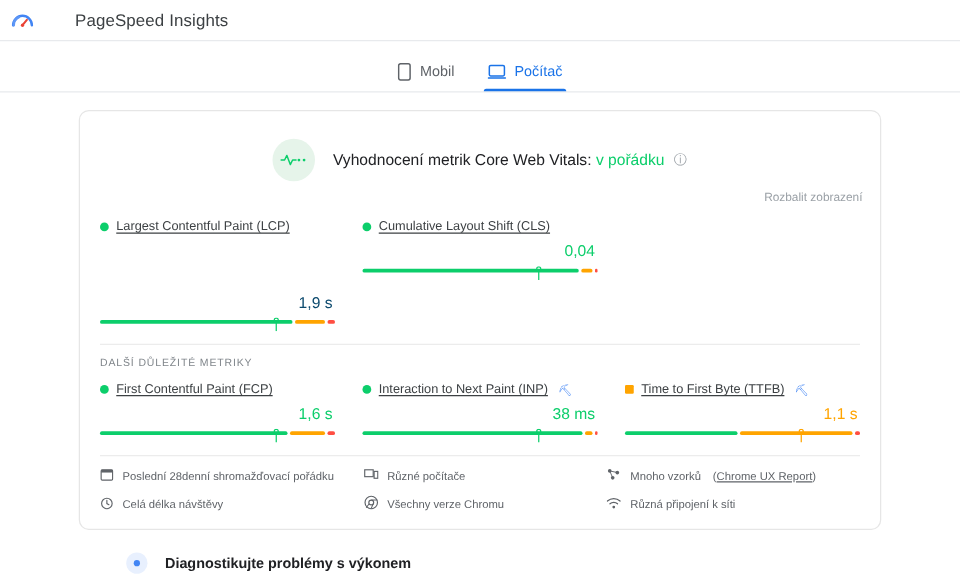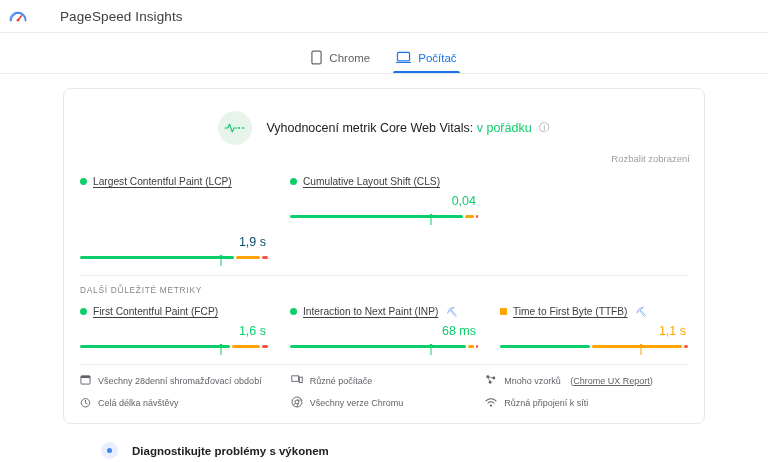--- a/index.html
+++ b/index.html
@@ -183,21 +183,21 @@
   <span class="brand-title">PageSpeed Insights</span>
 </div>
 
 <div class="tabs-wrap">
   <div class="tab">
     <span>
       <svg width="11" height="15" viewBox="0 0 12 16">
         <rect x="1" y="1" width="10" height="14" rx="1.6" fill="none" stroke="#5f6368" stroke-width="1.3"></rect>
       </svg>
     </span>
-    <span>Chrome</span>
+    <span>Mobil</span>
   </div>
   <div class="tab active">
     <span>
       <svg width="15" height="13" viewBox="0 0 16 14">
         <rect x="1.5" y="1.5" width="13" height="9" rx="1.2" fill="none" stroke="#1a73e8" stroke-width="1.3"></rect>
         <rect x="0" y="11.6" width="16" height="1.4" rx=".7" fill="#1a73e8"></rect>
       </svg>
     </span>
     <span>Počítač</span>
   </div>
@@ -284,21 +284,21 @@
                 <rect x="2" y="3.4" width="1" height="7.6" fill="#0cce6b"></rect>
               </svg></div>
           </div>
         </div>
         <div class="metric">
           <div class="metric-head">
             <span class="dot" style="background: rgb(12, 206, 107);"></span>
             <span class="metric-name">Interaction to Next Paint (INP)</span>
             <span class="metric-flag">⛏</span>
           </div>
-          <div class="metric-value" style="color: rgb(12, 206, 107);">68 ms</div>
+          <div class="metric-value" style="color: rgb(12, 206, 107);">38 ms</div>
           <div class="bar-wrap">
             <div class="bar">
               <div class="seg" style="background: rgb(12, 206, 107); flex: 94 1 0%;"></div>
               <div class="seg" style="background: rgb(255, 164, 0); flex: 3 1 0%;"></div>
               <div class="seg" style="background: rgb(255, 78, 66); flex: 1 1 0%;"></div>
             </div>
             <div class="marker" style="left: 75%;"><svg width="5" height="11" viewBox="0 0 5 11">
                 <circle cx="2.5" cy="2" r="1.6" fill="none" stroke="#0cce6b" stroke-width="1"></circle>
                 <rect x="2" y="3.4" width="1" height="7.6" fill="#0cce6b"></rect>
               </svg></div>
@@ -326,21 +326,21 @@
       </div>
 
     <div class="divider"></div>
 
     <div class="info-grid" id="infogrid">
         <div class="info-item">
           <span><svg width="11" height="11" viewBox="0 0 12 12">
               <rect x="1" y="2" width="10" height="9" rx="1" fill="none" stroke="#5f6368" stroke-width="1"></rect>
               <rect x="1" y="2" width="10" height="2.4" fill="#5f6368"></rect>
             </svg></span>
-          <span>Všechny 28denní shromažďovací období</span>
+          <span>Poslední 28denní shromažďovací pořádku</span>
         </div>
         <div class="info-item">
           <span><svg width="12" height="11" viewBox="0 0 13 12">
               <rect x=".8" y="2" width="7.4" height="6" fill="none" stroke="#5f6368" stroke-width="1"></rect>
               <rect x="9" y="3.4" width="3.2" height="6" fill="none" stroke="#5f6368" stroke-width="1"></rect>
             </svg></span>
           <span>Různé počítače</span>
         </div>
         <div class="info-item">
           <span><svg width="12" height="11" viewBox="0 0 13 12">

